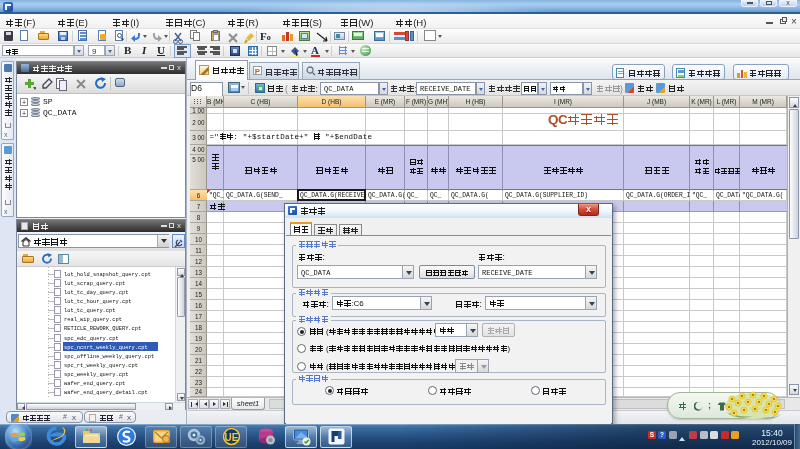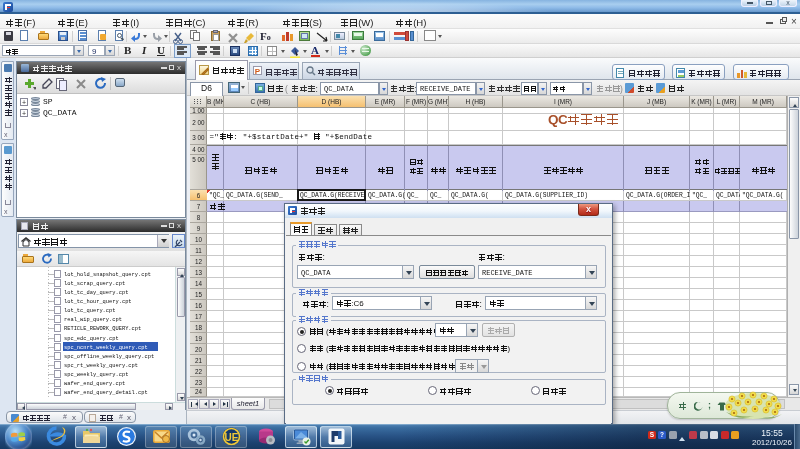--- a/index.html
+++ b/index.html
@@ -437,21 +437,21 @@
     </div>
     <div class="a" style="left:733px;top:64px;width:56px;height:16px;background:linear-gradient(#fefefe,#e4eaf2);border:1px solid #8aa0c0;border-radius:3px">
       <div class="a" style="left:3px;top:4px;width:10px;height:9px">
         <div class="a" style="left:0;top:4px;width:2.5px;height:5px;background:#e8982a"></div>
         <div class="a" style="left:3.5px;top:1px;width:2.5px;height:8px;background:#d05a2a"></div>
         <div class="a" style="left:7px;top:2.5px;width:2.5px;height:6.5px;background:#e8b83a"></div>
       </div>
       <div class="a" style="left:15px;top:3px;font-size:8.5px;color:#223"><b class="j v0"></b><b class="j v2"></b><b class="j v1"></b><b class="j v1"></b></div>
     </div>
     <div class="a" style="left:187px;top:80px;width:613px;height:16px;background:linear-gradient(#f4f4f4,#e3e3e3);border-bottom:1px solid #c6c6c6"></div>
-    <div class="a" style="left:190px;top:81.5px;width:33px;height:24px;background:#fff;border:1px solid #8a96a8;font-size:8.5px;color:#111;text-align:center;line-height:11px">D6</div>
+    <div class="a" style="left:190px;top:81.5px;width:33px;height:24px;background:#fff;border:1px solid #8a96a8;font-size:8.5px;color:#111;line-height:11px">D6</div>
     <div class="a" style="left:228px;top:82px;width:12px;height:11px;background:linear-gradient(#9ab8d8,#5a84b8);border:1px solid #467">
       <div class="a" style="left:2px;top:2px;width:7px;height:6px;background:linear-gradient(#fff 50%,#9cf 50%)"></div>
     </div>
     <div class="a" style="left:241px;top:86px;width:0;height:0;border:2.5px solid transparent;border-top:3px solid #555"></div>
     <div class="a" style="left:248px;top:82px;width:1px;height:12px;background:#c6c6c6"></div>
     <div class="a" style="left:255px;top:82.5px;width:10px;height:10px;background:linear-gradient(#7ab0e0,#3a70b0);border:1px solid #369">
       <div class="a" style="left:2px;top:2px;width:5px;height:5px;background:#cfe;border:1px solid #5a8"></div>
     </div>
     <div class="a" style="left:267px;top:83.5px;font-size:8.5px;color:#222"><b class="j v1"></b><b class="j v0"></b></div>
     <div class="a" style="left:285px;top:83.5px;font-size:8.5px;color:#888">(</div>
@@ -851,16 +851,16 @@
         </svg></div>
       <div class="a" style="left:648px;top:7px;width:8px;height:8px;background:#d02a1a;border-radius:1.5px;font-size:6.5px;color:#fff;text-align:center;line-height:8px;font-weight:bold">S</div>
       <div class="a" style="left:658px;top:7px;width:8px;height:8px;background:#2a5ac8;border-radius:1.5px;font-size:6.5px;color:#fff;text-align:center;line-height:8px;font-weight:bold">?</div>
       <div class="a" style="left:669px;top:7px;width:8px;height:8px;background:#99a2ae;border-radius:1.5px;font-size:6.5px;color:#fff;text-align:center;line-height:8px;font-weight:bold"></div>
       <div class="a" style="left:679px;top:10px;width:0;height:0;border:3px solid transparent;border-bottom:4px solid #cfe0f0"></div>
       <div class="a" style="left:689px;top:7px;width:8px;height:8px;background:#c03a4a;border-radius:1.5px;font-size:6.5px;color:#fff;text-align:center;line-height:8px;font-weight:bold"></div>
       <div class="a" style="left:700px;top:7px;width:8px;height:8px;background:#b8bec8;border-radius:1.5px;font-size:6.5px;color:#fff;text-align:center;line-height:8px;font-weight:bold"></div>
       <div class="a" style="left:710px;top:7px;width:8px;height:8px;background:#d8dce4;border-radius:1.5px;font-size:6.5px;color:#fff;text-align:center;line-height:8px;font-weight:bold"></div>
       <div class="a" style="left:721px;top:7px;width:8px;height:8px;background:#c82a2a;border-radius:1.5px;font-size:6.5px;color:#fff;text-align:center;line-height:8px;font-weight:bold"></div>
       <div class="a" style="left:731px;top:7px;width:8px;height:8px;background:#e8a020;border-radius:1.5px;font-size:6.5px;color:#fff;text-align:center;line-height:8px;font-weight:bold"></div>
-      <div class="a" style="left:752px;top:3.5px;font-size:8.5px;color:#eef4fa;width:40px;text-align:center">15:55</div>
-      <div class="a" style="left:747px;top:13.5px;font-size:8px;color:#eef4fa;width:50px;text-align:center;white-space:nowrap">2012/10/26</div>
+      <div class="a" style="left:752px;top:3.5px;font-size:8.5px;color:#eef4fa;width:40px;text-align:center">15:40</div>
+      <div class="a" style="left:747px;top:13.5px;font-size:8px;color:#eef4fa;width:50px;text-align:center;white-space:nowrap">2012/10/09</div>
       <div class="a" style="left:794px;top:0;width:6px;height:25px;background:linear-gradient(90deg,#2a4a6c,#4a6a8c);border-left:1px solid #6a8aac"></div>
     </div>
   </div>
 </body></html>

